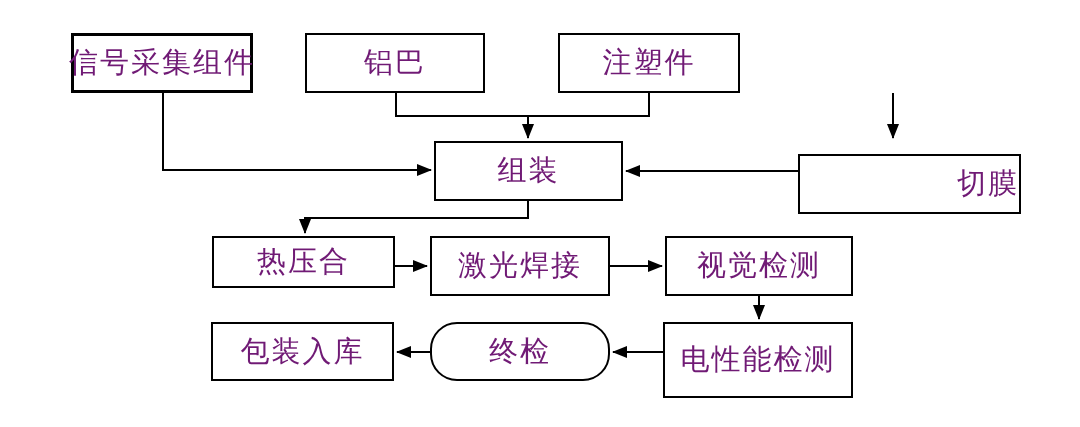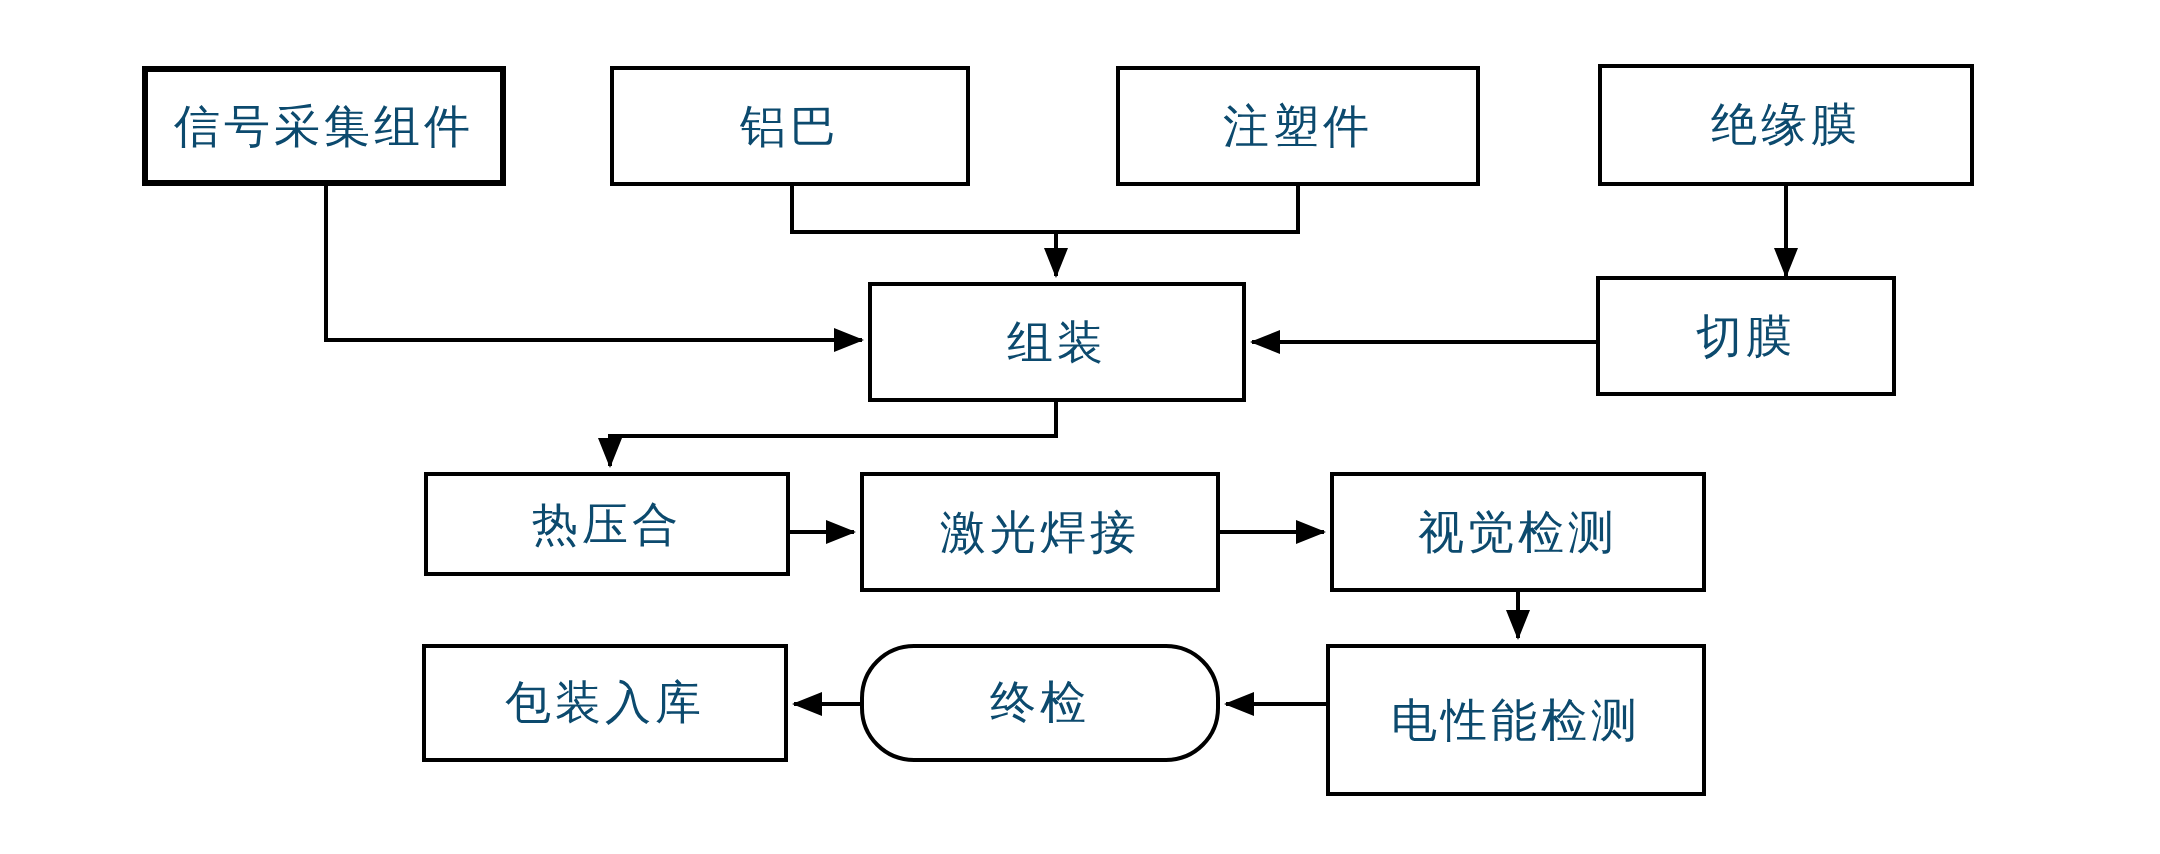--- a/index.html
+++ b/index.html
@@ -24,35 +24,35 @@
     pointer-events: none;
   }
   .node {
     position: absolute;
     box-sizing: border-box;
     border: 2.5px solid #000000;
     background: #ffffff;
     display: flex;
     align-items: center;
     justify-content: center;
-    font-size: 23px;
+    font-size: 29px;
     letter-spacing: 2px;
-    color: #0c4a6e;
+    color: #701a75;
     white-space: nowrap;
   }
   .node.bold-border { border-width: 3px; }
 
   
   .n-signal     { left: 71px;  top: 33px;  width: 182px; height: 60px; }
   .n-aluminum   { left: 305px; top: 33px;  width: 180px; height: 60px; }
   .n-injection  { left: 558px; top: 33px;  width: 182px; height: 60px; }
   .n-film       { left: 799px; top: 32px;  width: 188px; height: 61px; }
   
   .n-assembly   { left: 434px; top: 141px; width: 189px; height: 60px; }
-  .n-cutfilm    { left: 798px; top: 138px; width: 150px; height: 60px; }
+  .n-cutfilm    { left: 798px; top: 154px; width: 223px; height: 60px; justify-content: flex-end; }
   
   .n-hotpress   { left: 212px; top: 236px; width: 183px; height: 52px; }
   .n-laser      { left: 430px; top: 236px; width: 180px; height: 60px; }
   .n-visual     { left: 665px; top: 236px; width: 188px; height: 60px; }
   
   .n-packaging  { left: 211px; top: 322px; width: 183px; height: 59px; }
   .n-final      { left: 430px; top: 322px; width: 180px; height: 59px; border-radius: 27px; }
   .n-electrical { left: 663px; top: 322px; width: 190px; height: 76px; }
 
   .edge {
@@ -98,23 +98,20 @@
 
   <div class="node bold-border n-signal">
     <span>信号采集组件</span>
   </div>
   <div class="node n-aluminum">
     <span>铝巴</span>
   </div>
   <div class="node n-injection">
     <span>注塑件</span>
   </div>
-  <div class="node n-film">
-    <span>绝缘膜</span>
-  </div>
 
   <div class="node n-assembly">
     <span>组装</span>
   </div>
   <div class="node n-cutfilm">
     <span>切膜</span>
   </div>
 
   <div class="node n-hotpress">
     <span>热压合</span>

